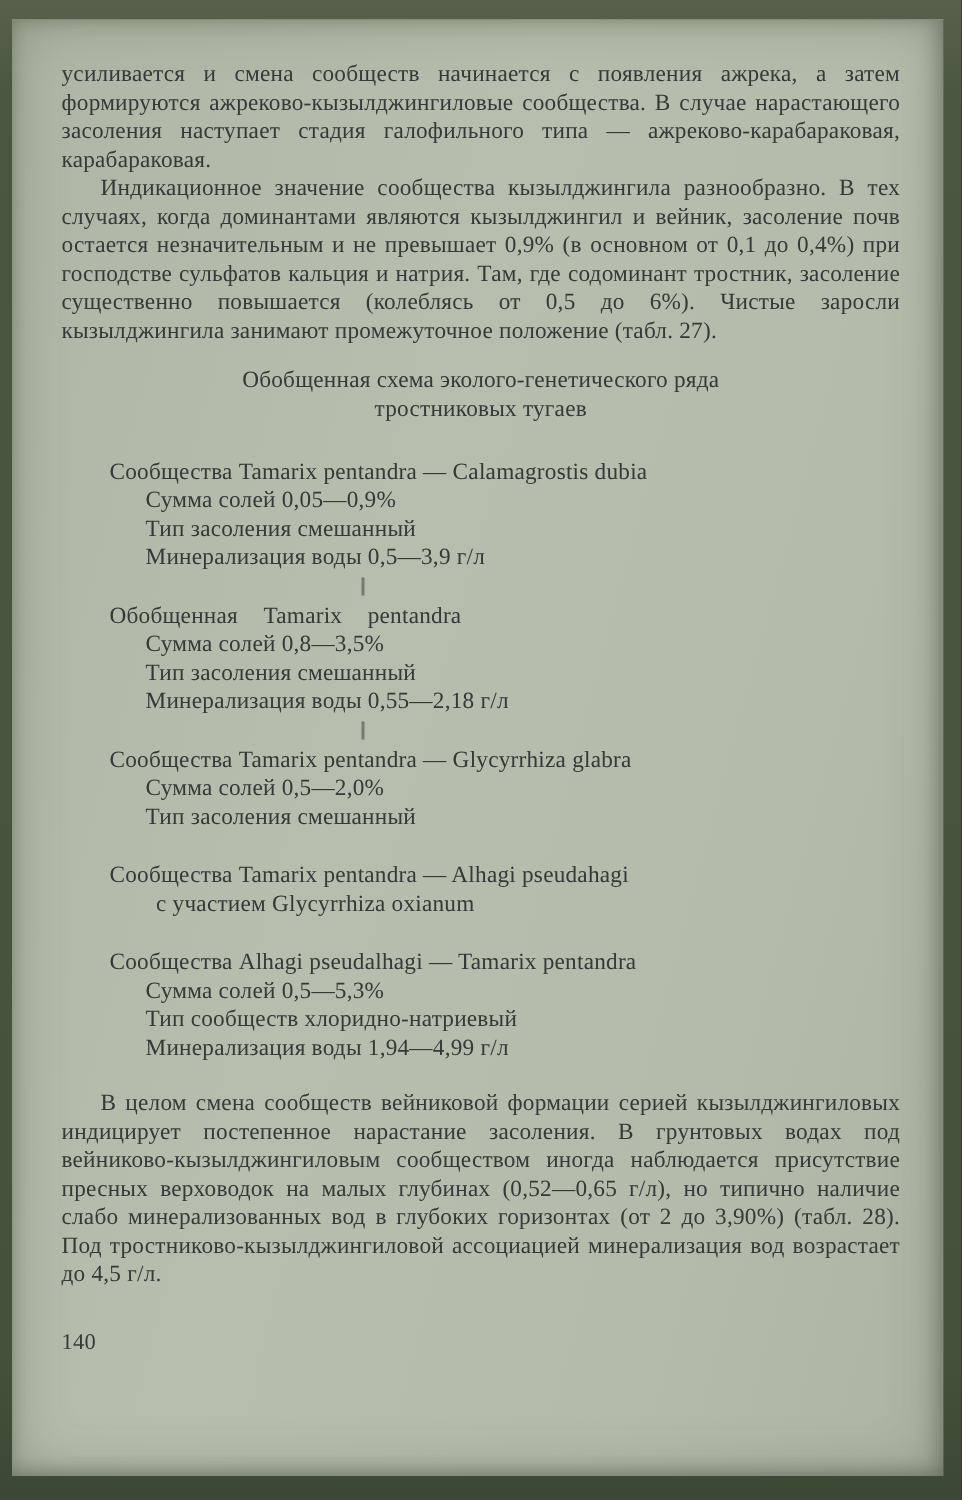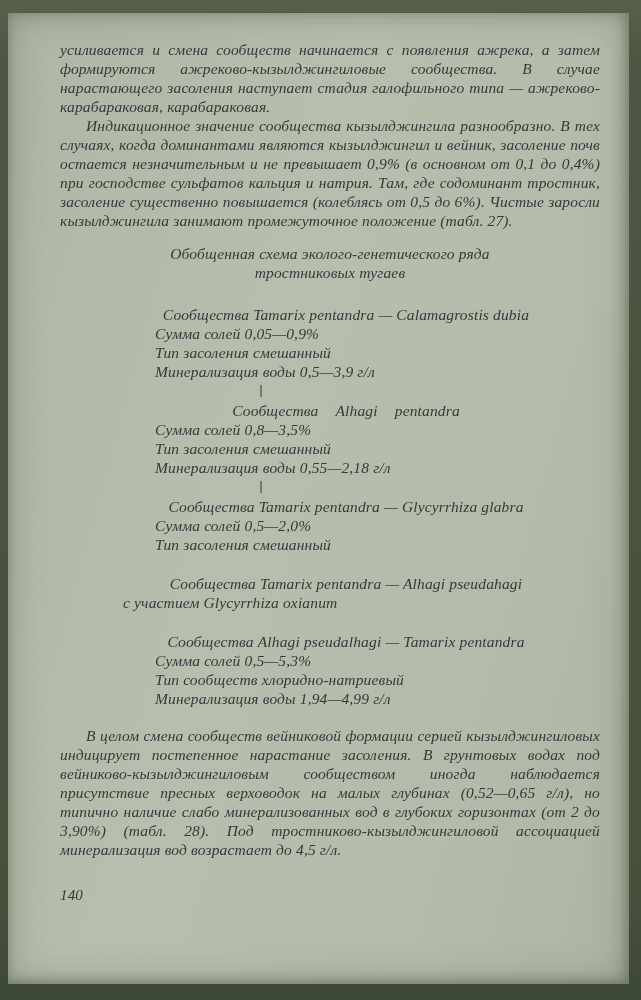--- a/index.html
+++ b/index.html
@@ -21,42 +21,40 @@
     background: linear-gradient(105deg, #b0b6a5 0%, #b8bead 40%, #b5bbaa 75%, #aeb4a3 100%);
     box-shadow:
       inset 0 0 38px rgba(55, 65, 48, 0.30),
       inset -5px 0 12px rgba(55, 65, 48, 0.25),
       inset 0 -4px 10px rgba(55, 65, 48, 0.22);
     overflow: hidden;
   }
   .content {
     position: absolute;
     inset: 0;
-    padding: 27px 29px 0 52px;
+    padding: 27px 29px 0 33px;
     color: #34393a;
     font-size: 15.5px;
     line-height: 19px;
     letter-spacing: 0.15px;
-    font-style: italic;
   }
   p.body-text {
     margin: 0;
     text-align: justify;
   }
   p.indented { text-indent: 26px; }
   .scheme-title {
     text-align: center;
     margin: 14px 0 23px;
   }
   .block-heading {
     margin-left: 32px;
-    text-align: center;
   }
   .block-heading.spread { word-spacing: 13px; }
-  .block .detail { margin-left: 95px; }
+  .block .detail { margin-left: 56px; }
   .block .detail.participle { margin-left: 63px; }
   .connector { height: 20px; position: relative; }
   .connector.marked::after {
     content: "";
     position: absolute;
     left: 200px; top: 4px;
     width: 2px; height: 12px;
     background: rgba(52, 57, 58, 0.50);
   }
   p.final { margin-top: 18px; }
@@ -86,21 +84,21 @@
         <div class="block">
           <div class="block-heading">Сообщества Tamarix pentandra — Calamagrostis dubia</div>
           <div class="detail">Сумма солей 0,05—0,9%</div>
           <div class="detail">Тип засоления смешанный</div>
           <div class="detail">Минерализация воды 0,5—3,9 г/л</div>
         </div>
 
         <div class="connector marked"></div>
 
         <div class="block">
-          <div class="block-heading spread">Сообщества Alhagi pentandra</div>
+          <div class="block-heading spread">Обобщенная Tamarix pentandra</div>
           <div class="detail">Сумма солей 0,8—3,5%</div>
           <div class="detail">Тип засоления смешанный</div>
           <div class="detail">Минерализация воды 0,55—2,18 г/л</div>
         </div>
 
         <div class="connector marked"></div>
 
         <div class="block">
           <div class="block-heading">Сообщества Tamarix pentandra — Glycyrrhiza glabra</div>
           <div class="detail">Сумма солей 0,5—2,0%</div>

